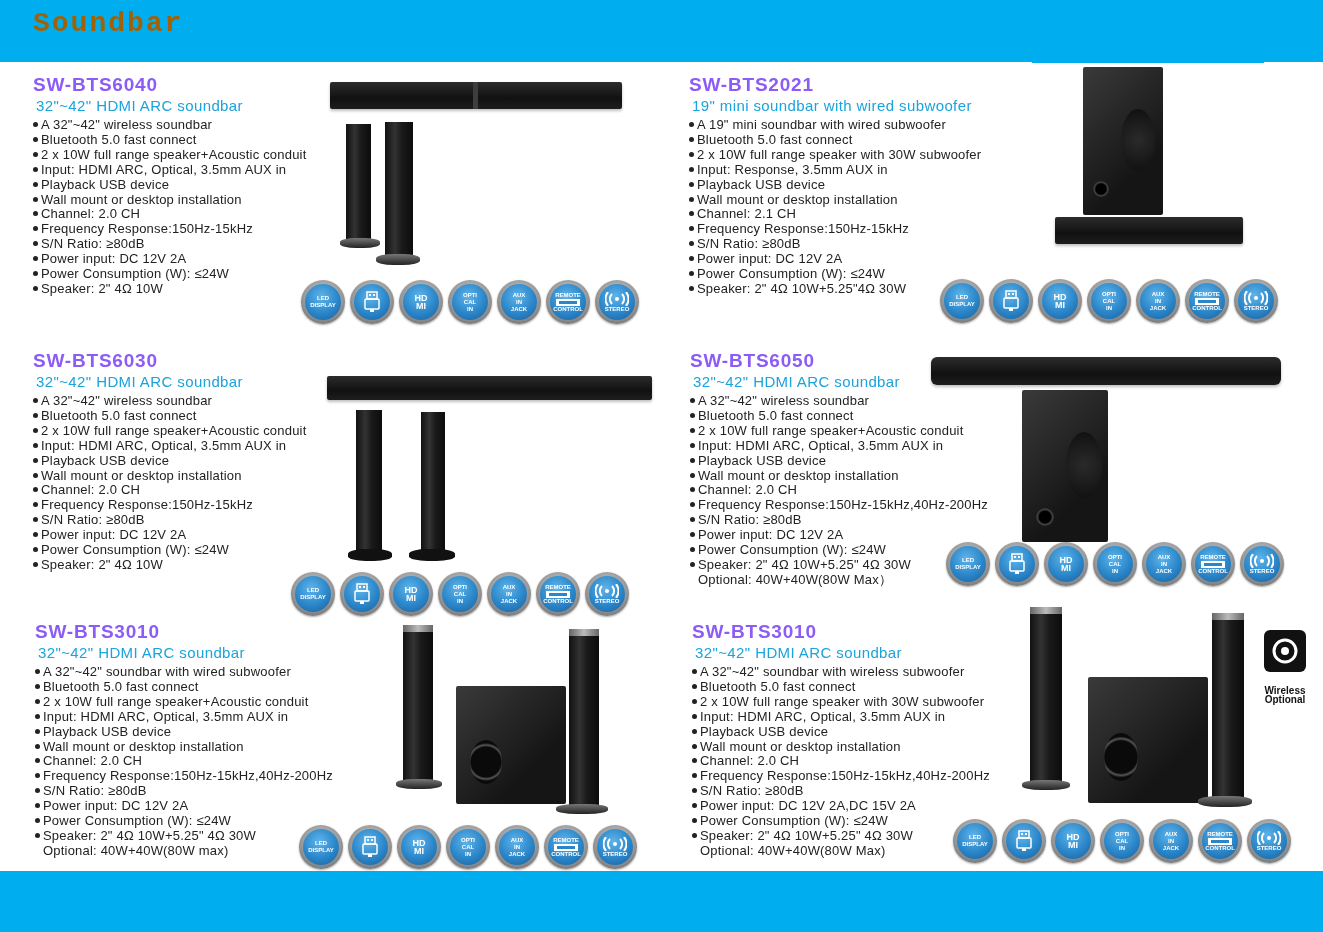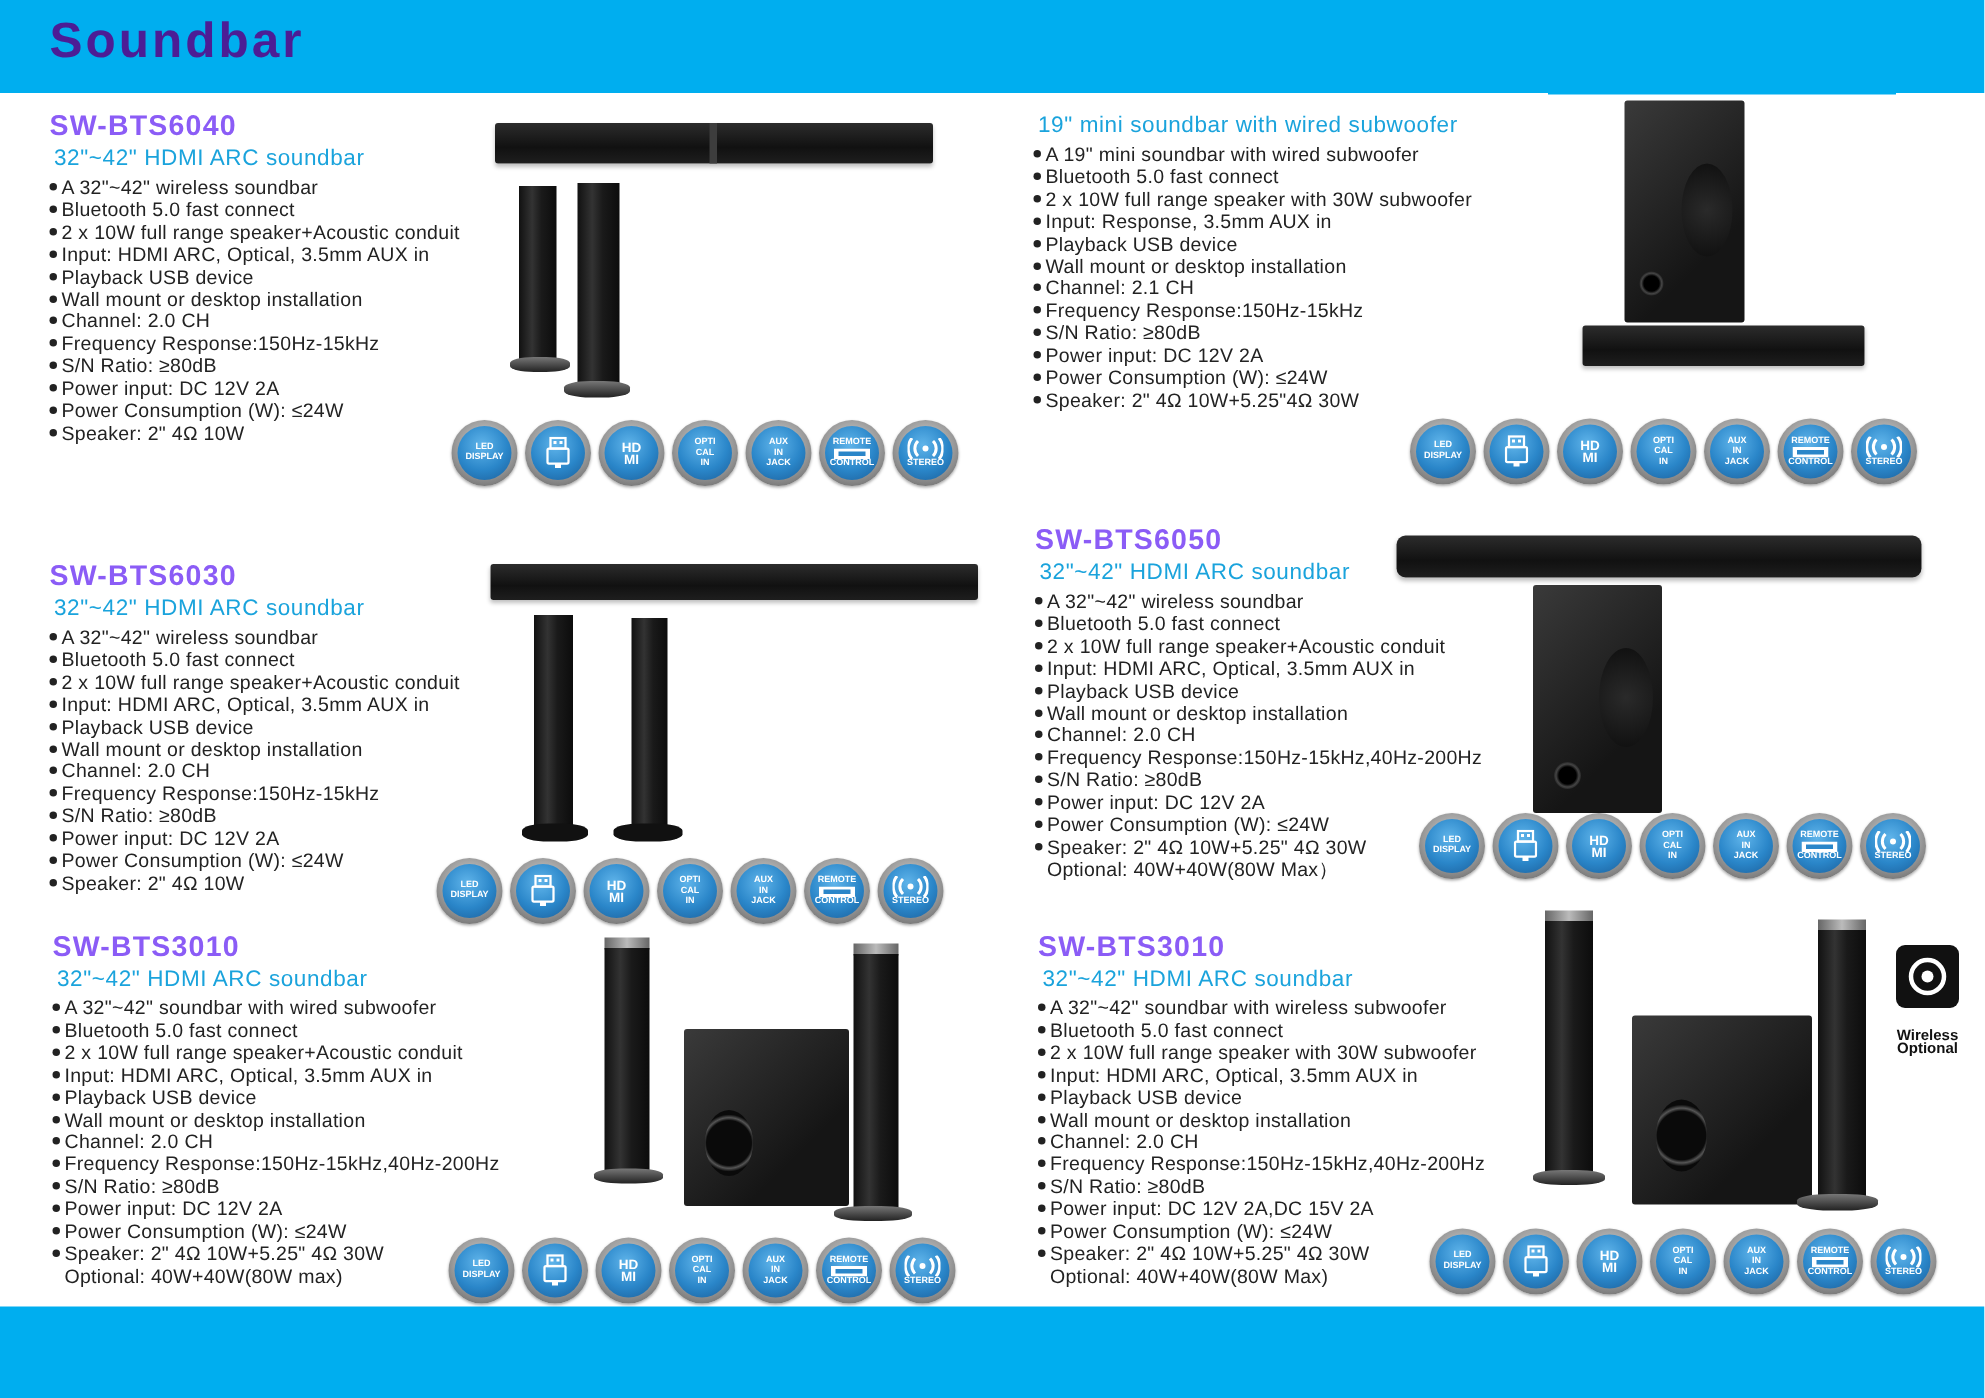--- a/index.html
+++ b/index.html
@@ -1,20 +1,20 @@
 <!DOCTYPE html>
 <html><head>
 <meta charset="utf-8">
 <style>
   * { box-sizing: border-box; margin: 0; padding: 0; }
   html, body { width: 1323px; height: 932px; overflow: hidden; background: #ffffff; }
   body { font-family: "Liberation Sans", sans-serif; color: #222; position: relative; }
 
   .header-band { position: absolute; left: 0; top: 0; width: 1323px; height: 62px; background: #00aeef; }
-  .header-title { position: absolute; left: 33px; top: 8px; font-size: 33px; font-weight: bold; color: #4c1d95; letter-spacing: 2px; font-family: Liberation Sans, sans-serif; }
+  .header-title { position: absolute; left: 33px; top: 8px; font-size: 28px; font-weight: bold; color: #a16207; letter-spacing: 2px; font-family: Liberation Mono, monospace; }
   .header-strip { position: absolute; left: 1032px; top: 58px; width: 232px; height: 5px; background: #00aeef; }
   .footer-band { position: absolute; left: 0; top: 871px; width: 1323px; height: 61px; background: #00aeef; }
 
   .product { position: absolute; }
   .model { font-size: 19px; font-weight: bold; color: #8b5cf6; letter-spacing: 0.8px; line-height: 22px; }
   .subtitle { font-size: 15px; color: #1aa3dc; letter-spacing: 0.4px; line-height: 20px; margin-left: 3px; }
   .specs { list-style: none; margin-top: 2px; }
   .specs li { font-size: 13px; line-height: 14.9px; color: #222; white-space: nowrap; letter-spacing: 0.2px; }
   .specs li .dot { display: inline-block; width: 5px; height: 5px; background: #222; border-radius: 50%; margin-right: 3px; vertical-align: 2px; }
   .specs li.cont { padding-left: 8px; }
@@ -132,20 +132,21 @@
           <path d="M17 2 A7 7 0 0 1 17 12" fill="none" stroke="#fff" stroke-width="2"></path>
           <path d="M3 0 A11 11 0 0 0 3 14" fill="none" stroke="#fff" stroke-width="2"></path>
           <path d="M21 0 A11 11 0 0 1 21 14" fill="none" stroke="#fff" stroke-width="2"></path>
         </svg>
         <span>STEREO</span>
       </div>
     </div>
   </div>
 
 <div class="product" style="left:689px; top:74px;">
+  <div class="model">SW-BTS2021</div>
   <div class="subtitle">19" mini soundbar with wired subwoofer</div>
   <ul class="specs">
       <li><span class="dot"></span><span>A 19" mini soundbar with wired subwoofer</span></li>
       <li><span class="dot"></span><span>Bluetooth 5.0 fast connect</span></li>
       <li><span class="dot"></span><span>2 x 10W full range speaker with 30W subwoofer</span></li>
       <li><span class="dot"></span><span>Input: Response, 3.5mm AUX in</span></li>
       <li><span class="dot"></span><span>Playback USB device</span></li>
       <li><span class="dot"></span><span>Wall mount or desktop installation</span></li>
       <li><span class="dot"></span><span>Channel: 2.1 CH</span></li>
       <li><span class="dot"></span><span>Frequency Response:150Hz-15kHz</span></li>
@@ -215,21 +216,21 @@
           <path d="M7 2 A7 7 0 0 0 7 12" fill="none" stroke="#fff" stroke-width="2"></path>
           <path d="M17 2 A7 7 0 0 1 17 12" fill="none" stroke="#fff" stroke-width="2"></path>
           <path d="M3 0 A11 11 0 0 0 3 14" fill="none" stroke="#fff" stroke-width="2"></path>
           <path d="M21 0 A11 11 0 0 1 21 14" fill="none" stroke="#fff" stroke-width="2"></path>
         </svg>
         <span>STEREO</span>
       </div>
     </div>
   </div>
 
-<div class="product" style="left:33px; top:350px;margin-top:24px;">
+<div class="product" style="left:33px; top:350px;">
   <div class="model">SW-BTS6030</div>
   <div class="subtitle">32"~42" HDMI ARC soundbar</div>
   <ul class="specs">
       <li><span class="dot"></span><span>A 32"~42" wireless soundbar</span></li>
       <li><span class="dot"></span><span>Bluetooth 5.0 fast connect</span></li>
       <li><span class="dot"></span><span>2 x 10W full range speaker+Acoustic conduit</span></li>
       <li><span class="dot"></span><span>Input: HDMI ARC, Optical, 3.5mm AUX in</span></li>
       <li><span class="dot"></span><span>Playback USB device</span></li>
       <li><span class="dot"></span><span>Wall mount or desktop installation</span></li>
       <li><span class="dot"></span><span>Channel: 2.0 CH</span></li>

